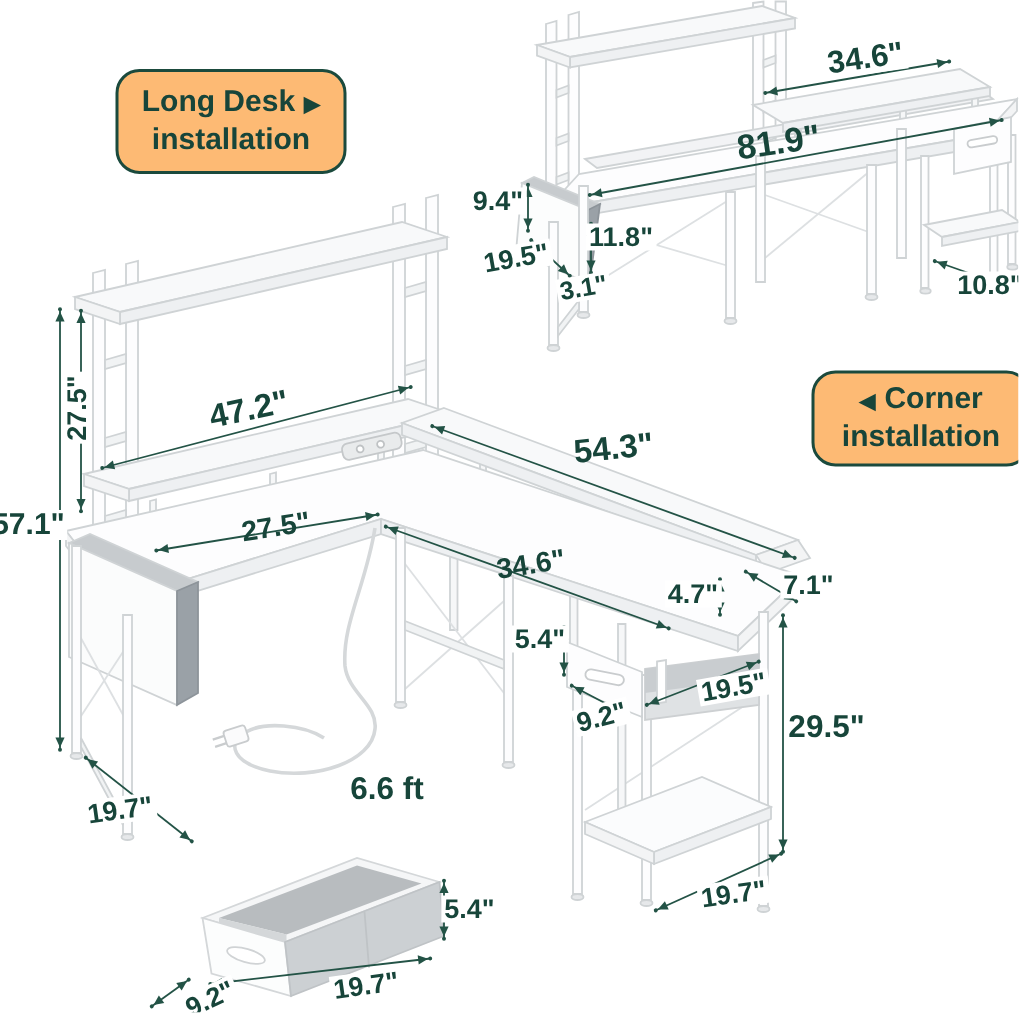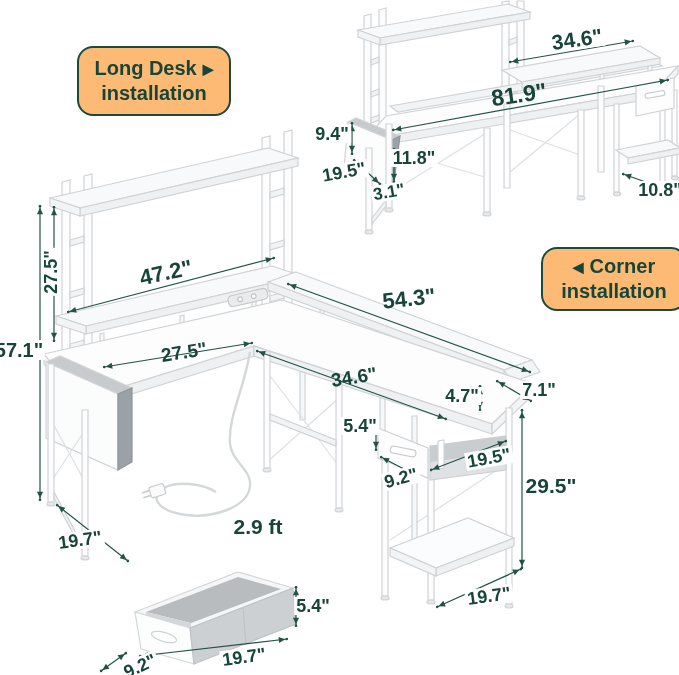--- a/index.html
+++ b/index.html
@@ -264,19 +264,19 @@
   <div class="dim" style="left:184px;top:352px;font-size:19px;transform:translate(-50%,-50%) rotate(-9deg);background:transparent;">27.5"</div>
   <div class="dim" style="left:354px;top:377px;font-size:19px;transform:translate(-50%,-50%) rotate(-9deg);background:transparent;">34.6"</div>
   <div class="dim" style="left:462px;top:396px;font-size:18px;">4.7"</div>
   <div class="dim" style="left:539px;top:390px;font-size:18px;">7.1"</div>
   <div class="dim" style="left:360px;top:426px;font-size:18px;">5.4"</div>
   <div class="dim" style="left:401px;top:478px;font-size:18px;transform:translate(-50%,-50%) rotate(-15deg);">9.2"</div>
   <div class="dim" style="left:489px;top:458px;font-size:18px;transform:translate(-50%,-50%) rotate(-10deg);">19.5"</div>
   <div class="dim" style="left:551px;top:485px;font-size:21px;">29.5"</div>
   <div class="dim" style="left:489px;top:596px;font-size:18px;transform:translate(-50%,-50%) rotate(-8deg);">19.7"</div>
   <div class="dim" style="left:80px;top:540px;font-size:18px;transform:translate(-50%,-50%) rotate(-8deg);">19.7"</div>
-  <div class="dim" style="left:258px;top:526px;font-size:21px;">2.9 ft</div>
+  <div class="dim" style="left:258px;top:526px;font-size:21px;">6.6 ft</div>
 
   <div class="dim" style="left:313px;top:606px;font-size:18px;">5.4"</div>
   <div class="dim" style="left:244px;top:657px;font-size:18px;transform:translate(-50%,-50%) rotate(-8deg);">19.7"</div>
   <div class="dim" style="left:140px;top:666px;font-size:18px;transform:translate(-50%,-50%) rotate(-25deg);">9.2"</div>
 
 </div>
 
 </body></html>

